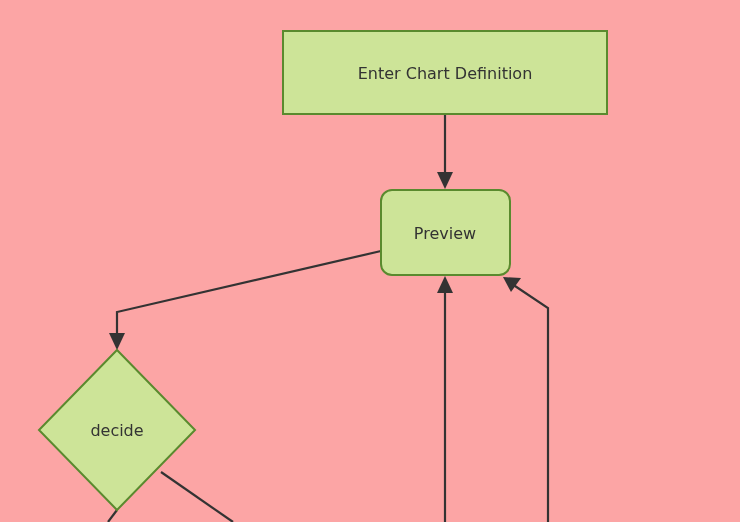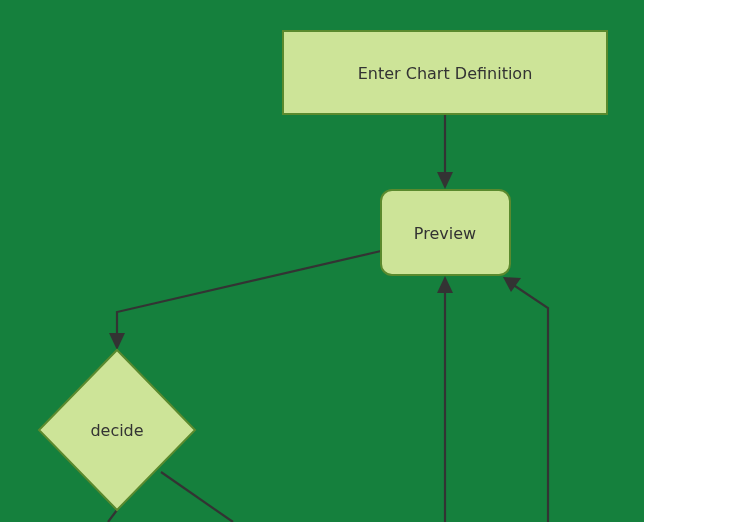--- a/index.html
+++ b/index.html
@@ -8,23 +8,23 @@
     background: #ffffff;
   }
   body {
     width: 740px;
     height: 522px;
     overflow: hidden;
     font-family: "DejaVu Sans", sans-serif;
   }
   #flowchart {
     position: relative;
-    width: 644px;
+    width: 740px;
     height: 522px;
-    background: #15803d;
+    background: #fca5a5;
   }
   #flow-svg {
     position: absolute;
     top: 0;
     left: 0;
     width: 740px;
     height: 522px;
   }
   .node-label {
     font-family: "DejaVu Sans", sans-serif;

